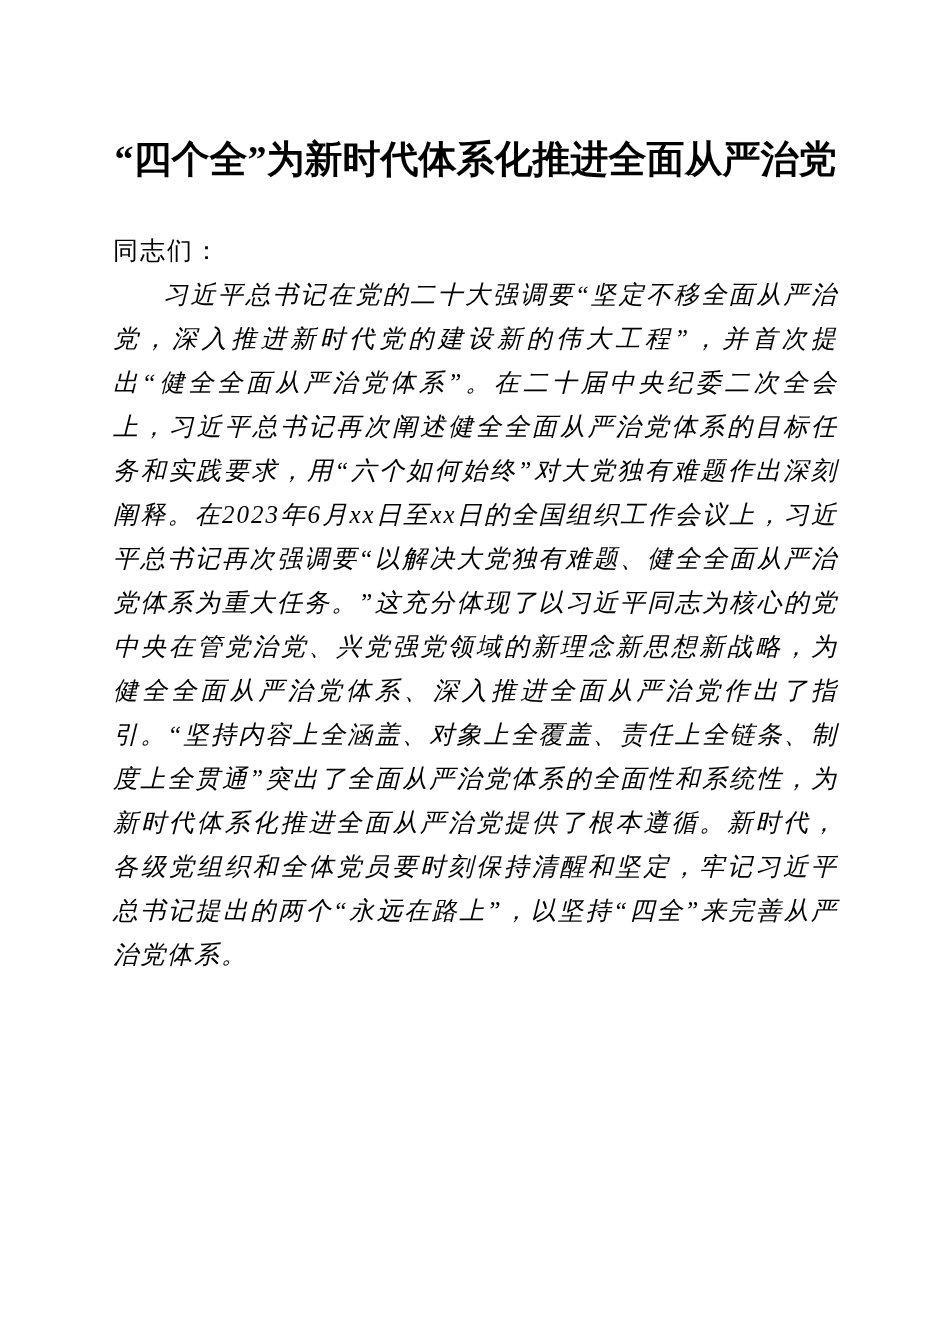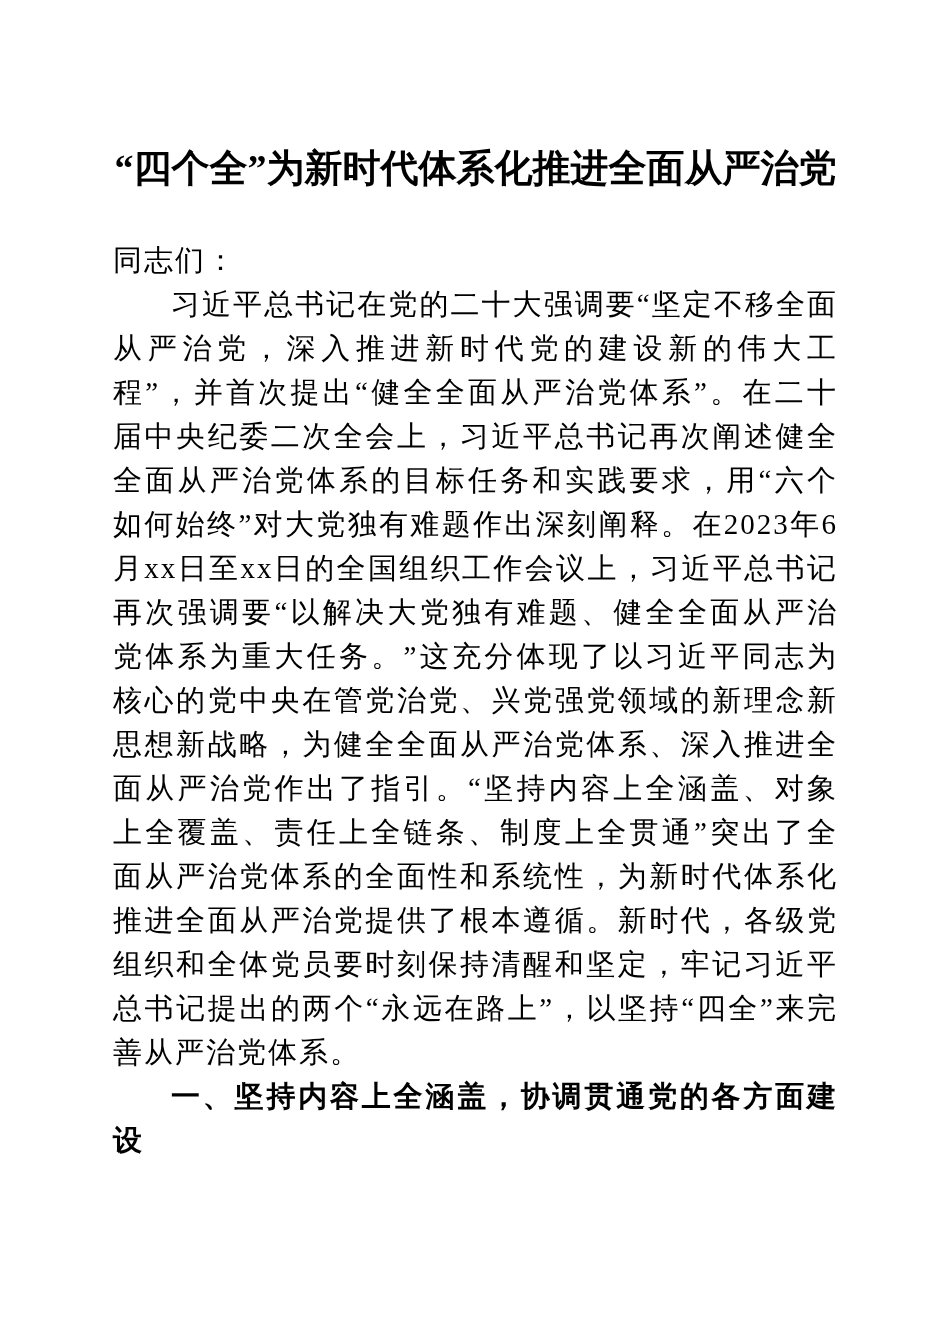--- a/index.html
+++ b/index.html
@@ -4,52 +4,53 @@
 <style>
   html, body {
     margin: 0;
     padding: 0;
     background: #ffffff;
   }
   .page {
     position: relative;
     width: 950px;
     height: 1186px;
-    margin: 12px auto;
+    margin: 3px auto;
     background: #ffffff;
     color: #000000;
     box-sizing: border-box;
     padding: 131px 112px 0 113px;
     overflow: hidden;
   }
   .doc-title {
     font-family: "Liberation Serif", "DejaVu Serif", serif;
     font-weight: bold;
     font-size: 38px;
     line-height: 51px;
     text-align: center;
     margin: 0 0 44px 0;
   }
   .doc-title .title-line {
     display: block;
   }
   .doc-body p {
     font-family: "Liberation Serif", "DejaVu Serif", serif;
-    font-size: 29px;
+    font-size: 25px;
     line-height: 44px;
     letter-spacing: 2px;
     text-align: justify;
     text-justify: inter-ideograph;
     margin: 0;
   }
   .salutation {
     text-indent: 0;
   }
   .body-para {
     text-indent: 2em;
+    font-style: italic;
   }
   .section-heading {
     font-family: "Liberation Sans", "DejaVu Sans", sans-serif;
     font-weight: bold;
     font-size: 26px;
     line-height: 44px;
     letter-spacing: 1px;
     text-indent: 2em;
     margin: 0;
     text-align: left;
@@ -61,16 +62,15 @@
 <div class="page">
   <h1 class="doc-title">
     <span class="title-line">“四个全”为新时代体系化推进全面从严治党</span>
   </h1>
 
   <div class="doc-body">
     <p class="salutation">同志们：</p>
 
     <p class="body-para">习近平总书记在党的二十大强调要“坚定不移全面从严治党，深入推进新时代党的建设新的伟大工程”，并首次提出“健全全面从严治党体系”。在二十届中央纪委二次全会上，习近平总书记再次阐述健全全面从严治党体系的目标任务和实践要求，用“六个如何始终”对大党独有难题作出深刻阐释。在2023年6月xx日至xx日的全国组织工作会议上，习近平总书记再次强调要“以解决大党独有难题、健全全面从严治党体系为重大任务。”这充分体现了以习近平同志为核心的党中央在管党治党、兴党强党领域的新理念新思想新战略，为健全全面从严治党体系、深入推进全面从严治党作出了指引。“坚持内容上全涵盖、对象上全覆盖、责任上全链条、制度上全贯通”突出了全面从严治党体系的全面性和系统性，为新时代体系化推进全面从严治党提供了根本遵循。新时代，各级党组织和全体党员要时刻保持清醒和坚定，牢记习近平总书记提出的两个“永远在路上”，以坚持“四全”来完善从严治党体系。</p>
 
-    <p class="section-heading">一、坚持内容上全涵盖，协调贯通党的各方面建设</p>
 
   </div>
 </div>
 
 </body></html>

